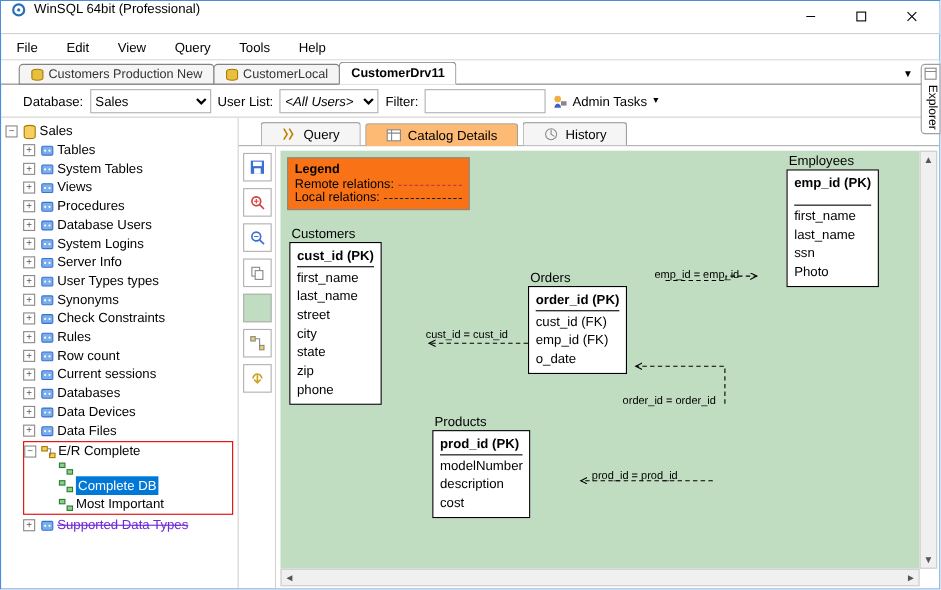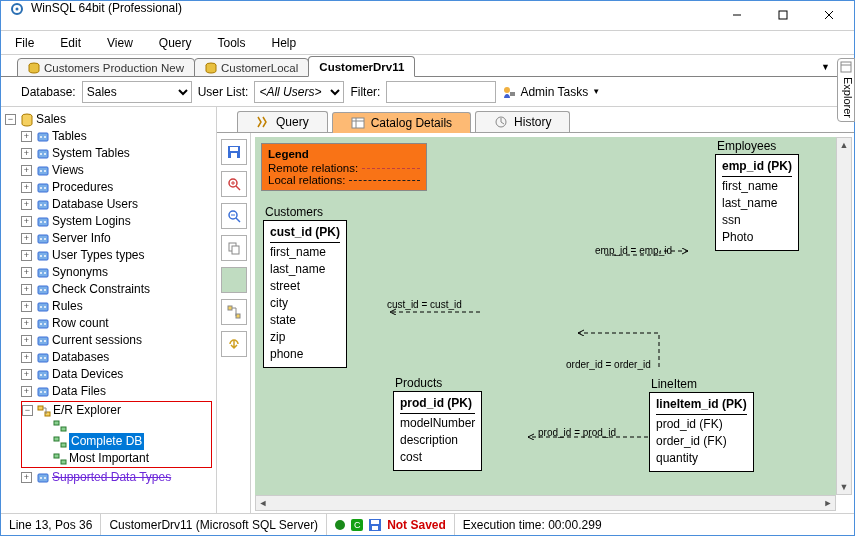--- a/index.html
+++ b/index.html
@@ -407,21 +407,21 @@
               <li class="red-box">
                 <span class="tnode">
                   <span class="expander">−</span>
                   <span class="ticon">
                     <svg viewBox="0 0 14 14">
                       <rect x="1" y="2" width="5" height="4" fill="#f5d060" stroke="#aa7a00"></rect>
                       <rect x="8" y="8" width="5" height="4" fill="#f5d060" stroke="#aa7a00"></rect>
                       <path d="M6 4h3v6" stroke="#888" fill="none"></path>
                     </svg>
                   </span>
-                  <span class="label">E/R Explorer</span>
+                  <span class="label">E/R Complete</span>
                 </span>
                 <ul>
                   <li>
                     <span class="tnode">
                       <span class="expander none"></span>
                       <span class="ticon">
                         <svg viewBox="0 0 14 14">
                           <rect x="1" y="2" width="5" height="4" fill="#8ad090" stroke="#2a7a30"></rect>
                           <rect x="8" y="8" width="5" height="4" fill="#8ad090" stroke="#2a7a30"></rect>
                         </svg>
@@ -583,46 +583,46 @@
                   <div class="pk" style="border-bottom: 1px solid rgb(0, 0, 0); padding-bottom: 1px; margin-bottom: 1px;">cust_id (PK)</div>
                   <div>first_name</div>
                   <div>last_name</div>
                   <div>street</div>
                   <div>city</div>
                   <div>state</div>
                   <div>zip</div>
                   <div>phone</div>
                 </div>
             </div>
+            <div class="entity" style="top:108px; left:225px;">
+              <div class="e-title">Orders</div>
+              <div class="e-body" id="cols-orders">
+                  <div class="pk" style="border-bottom: 1px solid rgb(0, 0, 0); padding-bottom: 1px; margin-bottom: 1px;">order_id (PK)</div>
+                  <div>cust_id (FK)</div>
+                  <div>emp_id (FK)</div>
+                  <div>o_date</div>
+                </div>
+            </div>
             <div class="entity" style="top:2px; left:432px;margin-left:28px;">
               <div class="e-title">Employees</div>
               <div class="e-body" id="cols-employees">
-                  <div class="pk" style="border-bottom: 1px solid rgb(0, 0, 0); padding-bottom: 1px; margin-bottom: 1px;">emp_id (PK)</div>
+                  <div class="pk" style="border-bottom: 1px solid rgb(0, 0, 0); padding-bottom: 11px; margin-bottom: 1px;">emp_id (PK)</div>
                   <div>first_name</div>
                   <div>last_name</div>
                   <div>ssn</div>
                   <div>Photo</div>
                 </div>
             </div>
             <div class="entity" style="top:239px; left:138px;">
               <div class="e-title">Products</div>
               <div class="e-body" id="cols-products">
                   <div class="pk" style="border-bottom: 1px solid rgb(0, 0, 0); padding-bottom: 1px; margin-bottom: 1px;">prod_id (PK)</div>
                   <div>modelNumber</div>
                   <div>description</div>
                   <div>cost</div>
-                </div>
-            </div>
-            <div class="entity" style="top:240px; left:394px;">
-              <div class="e-title">LineItem</div>
-              <div class="e-body" id="cols-lineitem">
-                  <div class="pk" style="border-bottom: 1px solid rgb(0, 0, 0); padding-bottom: 1px; margin-bottom: 1px;">lineItem_id (PK)</div>
-                  <div>prod_id (FK)</div>
-                  <div>order_id (FK)</div>
-                  <div>quantity</div>
                 </div>
             </div>
 
             <span class="rel-label" style="top:162px; left:132px;">cust_id = cust_id</span>
             <span class="rel-label" style="top:108px; left:340px;">emp_id = emp_id</span>
             <span class="rel-label" style="top:222px; left:311px;">order_id = order_id</span>
             <span class="rel-label" style="top:290px; left:283px;">prod_id = prod_id</span>
           </div>
           <div class="scrollbar-h">
             <span class="sb-btn" style="left:0;">◄</span>
@@ -630,30 +630,13 @@
           </div>
           <div class="scrollbar-v">
             <span class="sb-btn" style="top:0;">▲</span>
             <span class="sb-btn" style="bottom:0;">▼</span>
           </div>
         </div>
       </div>
     </div>
   </div>
 
-  <div class="statusbar">
-    <div class="cell">Line 13, Pos 36</div>
-    <div class="cell">CustomerDrv11 (Microsoft SQL Server)</div>
-    <div class="cell" style="gap:6px;">
-      <span class="dot"></span>
-      <span class="sq">C</span>
-      <span class="disk">
-          <svg viewBox="0 0 12 12">
-            <rect width="12" height="12" fill="#3a6fd8"></rect>
-            <rect x="2" y="1" width="8" height="4" fill="#fff"></rect>
-            <rect x="3" y="7" width="6" height="4" fill="#fff"></rect>
-          </svg>
-        </span>
-      <span class="not-saved">Not Saved</span>
-    </div>
-    <div class="cell" style="border-right:none;">Execution time: 00:00.299</div>
-  </div>
 </div>
 
 </body></html>

